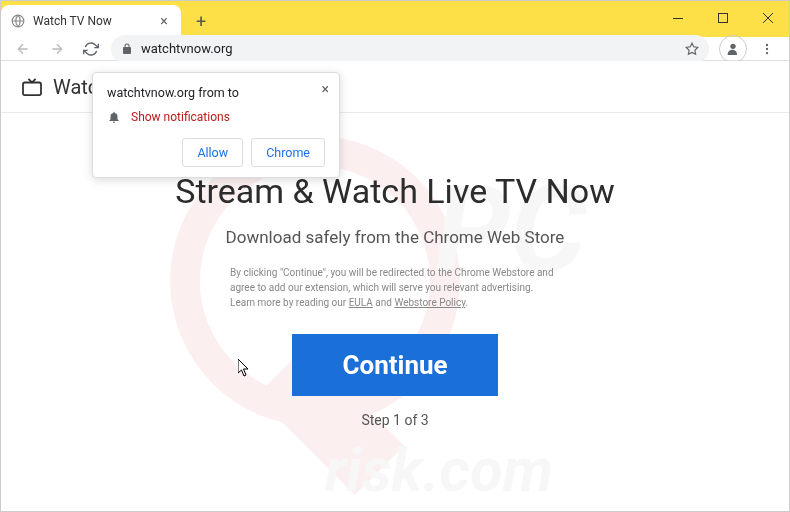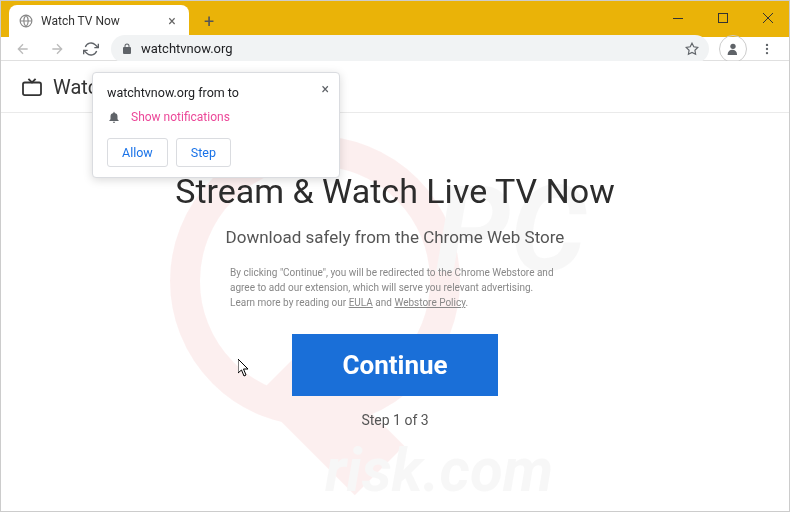--- a/index.html
+++ b/index.html
@@ -1,20 +1,20 @@
 <!DOCTYPE html>
 <html><head>
   <meta charset="utf-8">
   <style>
     * { margin: 0; padding: 0; box-sizing: border-box; font-family: -apple-system, BlinkMacSystemFont, "Segoe UI", Roboto, Arial, sans-serif; }
     body { width: 790px; height: 512px; background: #fff; overflow: hidden; position: relative; }
     
     .browser-window { width: 790px; height: 512px; border: 1px solid #ccc; background: #fff; display: flex; flex-direction: column; }
     
-    .tab-bar { height: 36px; background: #eab308; display: flex; align-items: flex-end; padding-left: 8px; }
+    .tab-bar { height: 36px; background: #fde047; display: flex; align-items: flex-end; }
     .tab { background: #fff; height: 32px; min-width: 180px; border-radius: 8px 8px 0 0; display: flex; align-items: center; padding: 0 10px; gap: 8px; font-size: 12px; color: #333; }
     .tab-favicon { width: 14px; height: 14px; display: flex; align-items: center; justify-content: center; }
     .tab-title { flex: 1; white-space: nowrap; overflow: hidden; text-overflow: ellipsis; }
     .tab-close { width: 14px; height: 14px; color: #666; display: flex; align-items: center; justify-content: center; cursor: pointer; font-size: 14px; }
     .new-tab { width: 28px; height: 28px; display: flex; align-items: center; justify-content: center; color: #555; font-size: 18px; margin-left: 6px; margin-bottom: 2px; cursor: pointer; }
     
     .window-controls { position: absolute; right: 0; top: 0; height: 36px; display: flex; align-items: center; }
     .win-btn { width: 45px; height: 30px; display: flex; align-items: center; justify-content: center; color: #333; cursor: pointer; }
     
     .toolbar { height: 24px; background: #fff; border-bottom: 1px solid #e0e0e0; display: flex; align-items: center; padding: 0 8px; gap: 6px; }
@@ -42,23 +42,23 @@
     .disclaimer a { color: #888; text-decoration: underline; }
     .continue-btn { background: #1a6fd8; color: #fff; font-size: 26px; font-weight: 700; border: none; padding: 16px 50px; cursor: pointer; }
     .step-text { font-size: 14px; color: #555; margin-top: 16px; }
     
     .watermark { position: absolute; top: 60px; left: 50%; transform: translateX(-50%); width: 480px; height: 400px; opacity: 0.07; z-index: 0; pointer-events: none; }
     .hero > * { position: relative; z-index: 1; }
     
     .notif-popup { position: absolute; top: 72px; left: 92px; width: 248px; background: #fff; border: 1px solid #dadce0; border-radius: 4px; box-shadow: 0 2px 10px rgba(0,0,0,0.15); z-index: 100; padding: 12px 14px 10px; }
     .notif-title { font-size: 12.5px; color: #202124; margin-bottom: 10px; }
     .notif-close { position: absolute; top: 8px; right: 10px; font-size: 14px; color: #5f6368; cursor: pointer; }
-    .notif-row { display: flex; align-items: center; gap: 10px; font-size: 12px; color: #ec4899; margin-bottom: 14px; }
+    .notif-row { display: flex; align-items: center; gap: 10px; font-size: 12px; color: #b91c1c; margin-bottom: 14px; }
     .notif-row .bell-icon { color: #5f6368; }
-    .notif-buttons { display: flex; justify-content: flex-start; gap: 8px; }
+    .notif-buttons { display: flex; justify-content: flex-end; gap: 8px; }
     .notif-btn { font-size: 12.5px; color: #1a73e8; background: #fff; border: 1px solid #dadce0; border-radius: 3px; padding: 6px 14px; cursor: pointer; }
     
     svg { display: block; }
     
     .cursor-pointer { position: absolute; top: 298px; left: 237px; z-index: 50; pointer-events: none; }
   </style>
 </head>
 <body>
 
 <div class="browser-window">
@@ -185,15 +185,15 @@
   <div class="notif-row">
     <span class="bell-icon">
       <svg width="14" height="14" viewBox="0 0 24 24" fill="#5f6368">
           <path d="M12 22a2 2 0 002-2h-4a2 2 0 002 2zm6-6V11a6 6 0 00-5-5.91V4a1 1 0 00-2 0v1.09A6 6 0 006 11v5l-2 2v1h16v-1l-2-2z"></path>
         </svg>
     </span>
     <span>Show notifications</span>
   </div>
   <div class="notif-buttons">
     <button class="notif-btn">Allow</button>
-    <button class="notif-btn">Step</button>
+    <button class="notif-btn">Chrome</button>
   </div>
 </div>
 
 </body></html>

